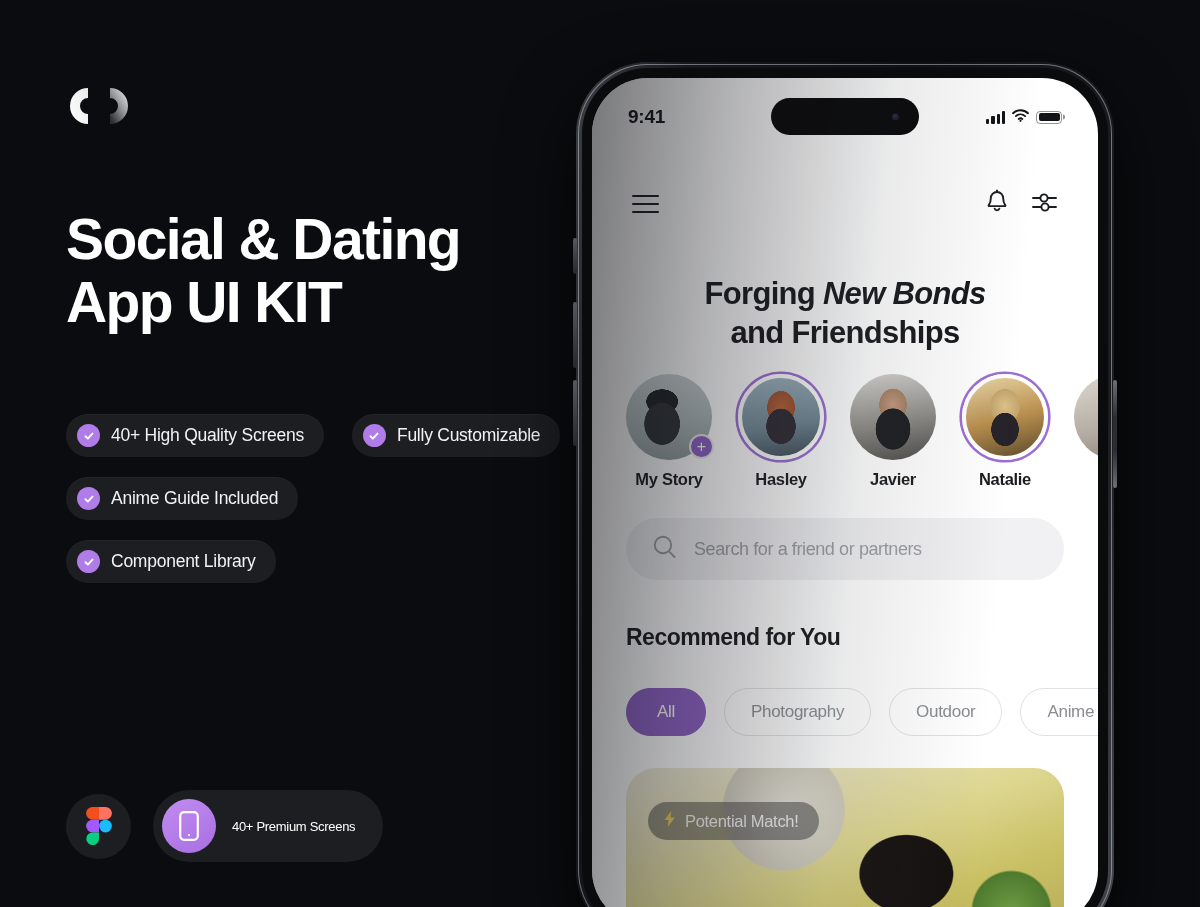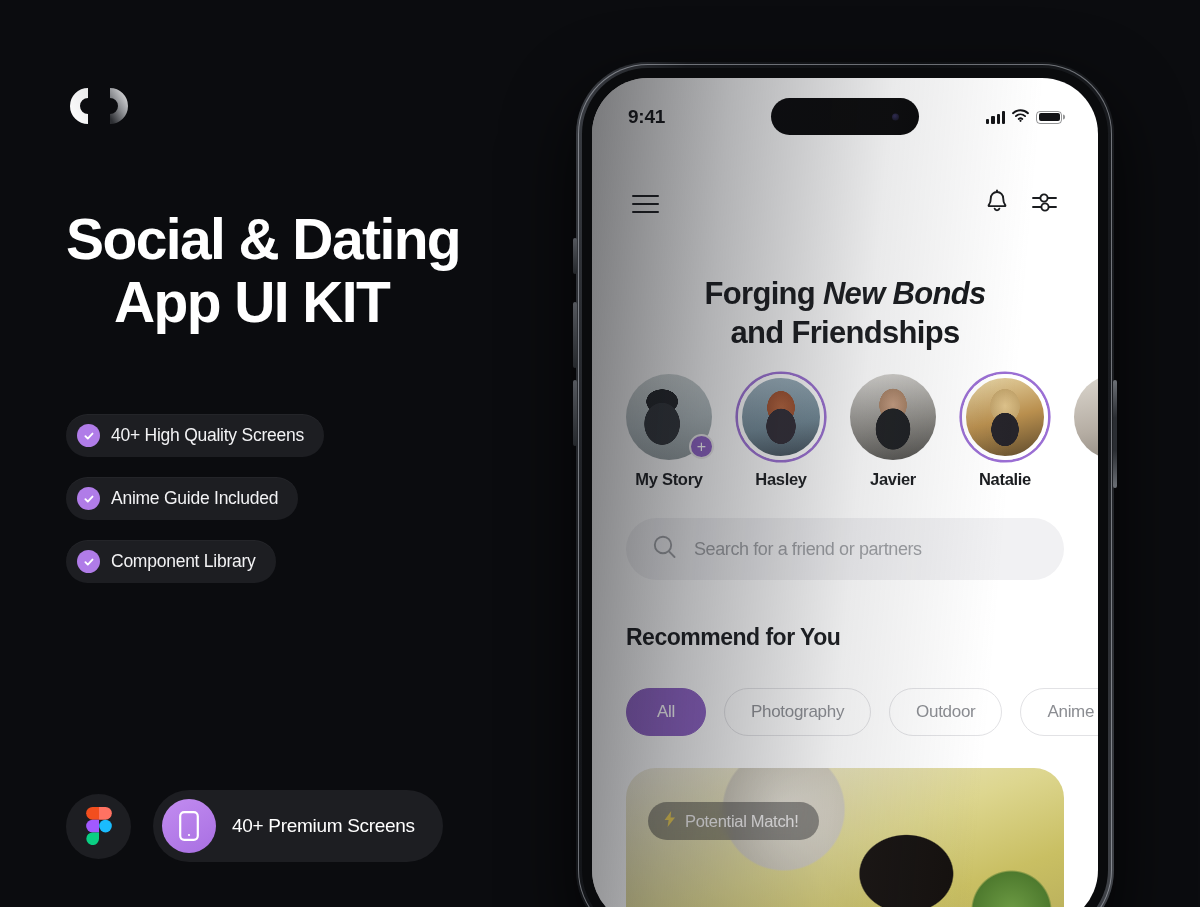--- a/index.html
+++ b/index.html
@@ -14,21 +14,21 @@
   
   .promo { position:absolute; left:0; top:16px; width:600px; height:907px; z-index:2; }
 
   .logo-mark { position:absolute; left:66px; top:62px; width:66px; height:56px; }
 
   .headline {
     position:absolute; left:66px; top:196px; width:520px;
     font-size:57px; line-height:0.98; font-weight:700; letter-spacing:-1.6px;
     color:#ffffff;
   }
-  .headline .l2 { display:block; margin-top:7px;margin-left:48px; }
+  .headline .l2 { display:block; margin-top:7px; }
 
   .pill-rows { position:absolute; left:66px; top:398px; width:540px; }
   .pill-row { display:flex; gap:28px; margin-bottom:20px; }
   .pill {
     display:inline-flex; align-items:center; gap:11px;
     background:#1d1e22; border-radius:999px;
     padding:10px 20px 10px 11px;
     white-space:nowrap;
     box-shadow:0 1px 0 rgba(255,255,255,.035) inset;
   }
@@ -49,21 +49,21 @@
   .premium-pill {
     display:flex; align-items:center; gap:16px;
     background:#1d1e22; border-radius:999px;
     padding:9px 28px 9px 9px;
   }
   .premium-icon {
     width:54px; height:54px; border-radius:50%;
     background:linear-gradient(150deg,#c28cf0,#a86fe2);
     display:flex; align-items:center; justify-content:center; flex:none;
   }
-  .premium-label { color:#ffffff; font-size:19px; font-weight:500; letter-spacing:-.3px; }
+  .premium-label { color:#ffffff; font-size:13px; font-weight:500; letter-spacing:-.3px; }
 
   
   .phone-wrap { position:absolute; left:568px; top:62px; width:560px; height:900px; z-index:3; }
 
   .phone-body {
     position:absolute; left:8px; top:0; width:538px; height:880px;
     border-radius:72px;
     background:linear-gradient(100deg,#3d4046 0%,#15171b 16%,#0e1013 50%,#1b1d21 86%,#46494f 100%);
     box-shadow:0 28px 70px rgba(0,0,0,.75);
   }
@@ -270,20 +270,28 @@
 
     <div class="pill-row">
       <div class="pill">
         <span class="check">
           <svg width="12" height="12" viewBox="0 0 12 12">
               <path d="M2.4 6.2 L4.8 8.6 L9.5 3.6" stroke="#fff" stroke-width="1.9" fill="none" stroke-linecap="round" stroke-linejoin="round"></path>
             </svg>
         </span>
         <span class="pill-label">40+ High Quality Screens</span>
       </div>
+      <div class="pill">
+        <span class="check">
+          <svg width="12" height="12" viewBox="0 0 12 12">
+              <path d="M2.4 6.2 L4.8 8.6 L9.5 3.6" stroke="#fff" stroke-width="1.9" fill="none" stroke-linecap="round" stroke-linejoin="round"></path>
+            </svg>
+        </span>
+        <span class="pill-label">Fully Customizable</span>
+      </div>
     </div>
 
     <div class="pill-row">
       <div class="pill">
         <span class="check">
           <svg width="12" height="12" viewBox="0 0 12 12">
               <path d="M2.4 6.2 L4.8 8.6 L9.5 3.6" stroke="#fff" stroke-width="1.9" fill="none" stroke-linecap="round" stroke-linejoin="round"></path>
             </svg>
         </span>
         <span class="pill-label">Anime Guide Included</span>

